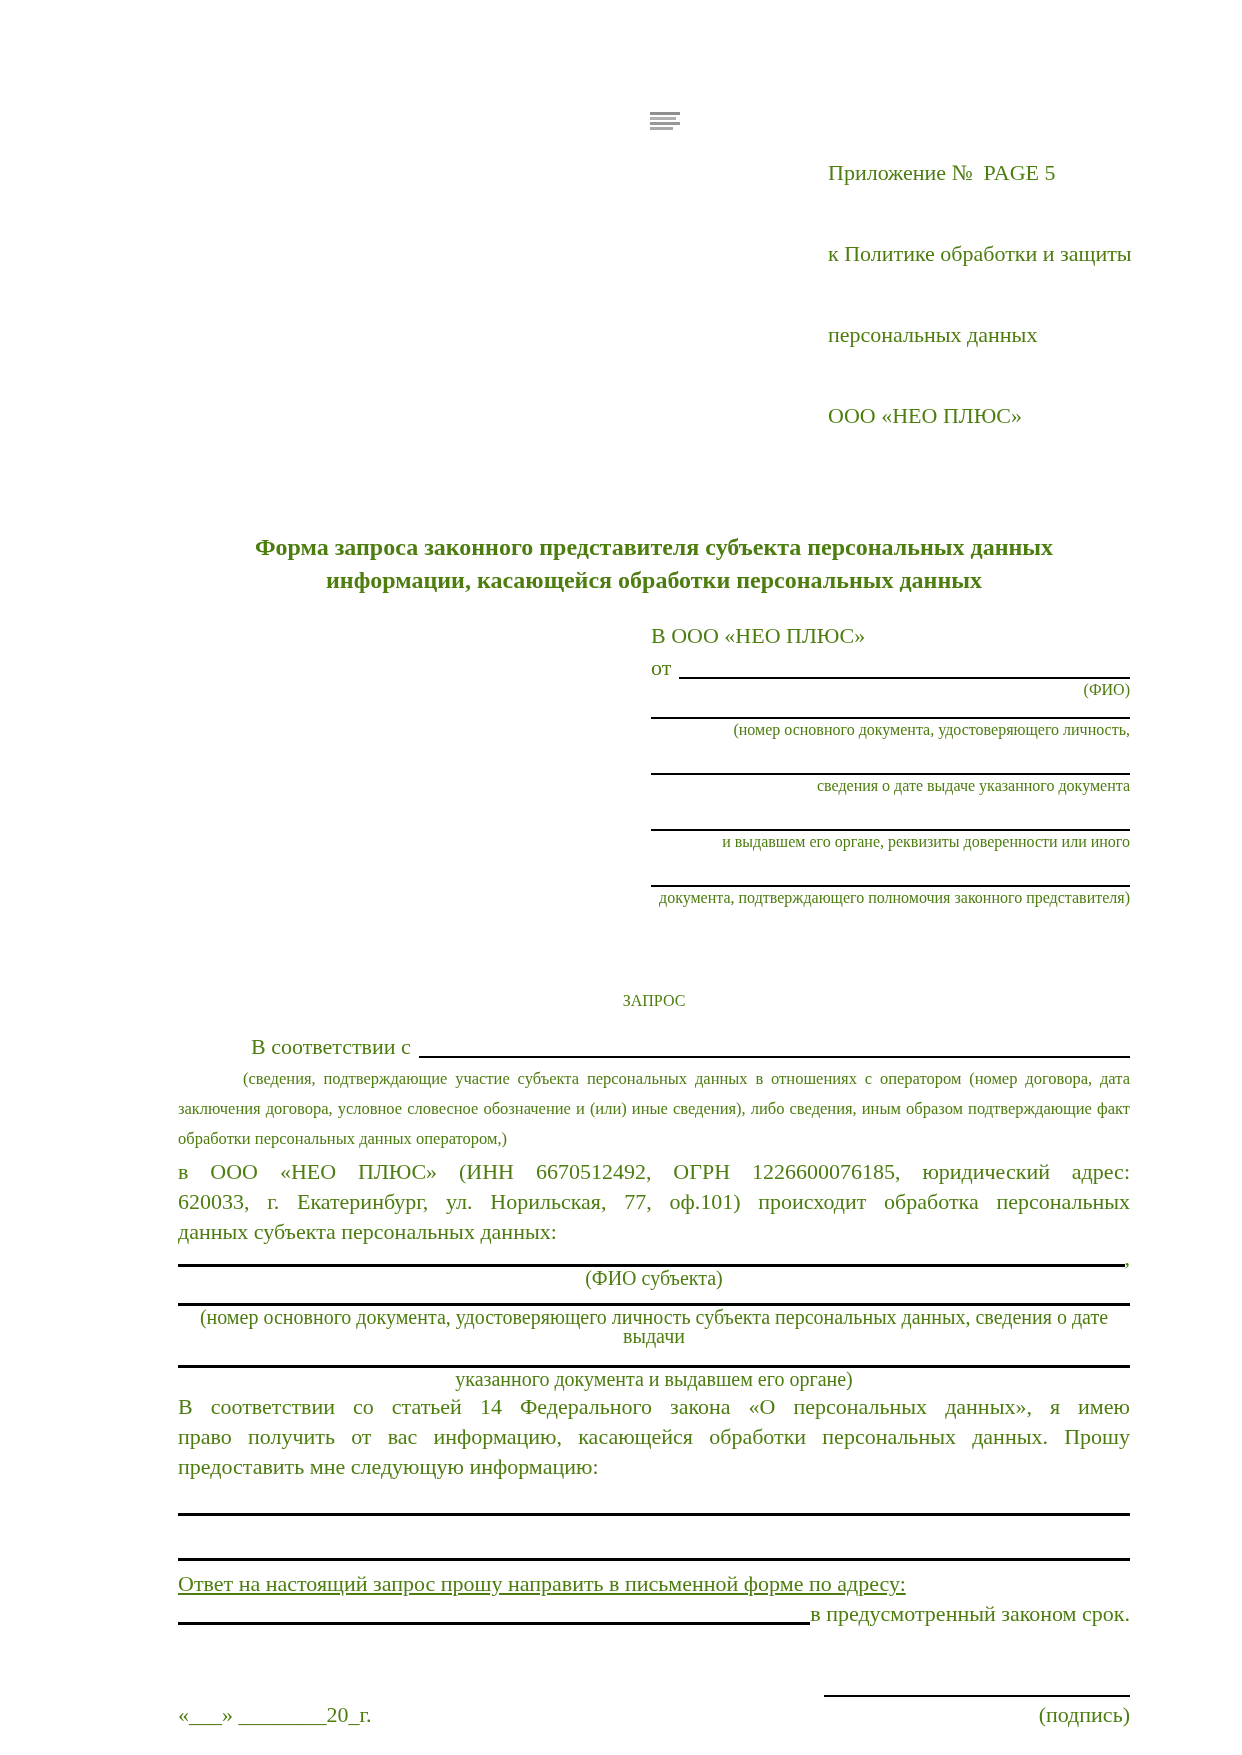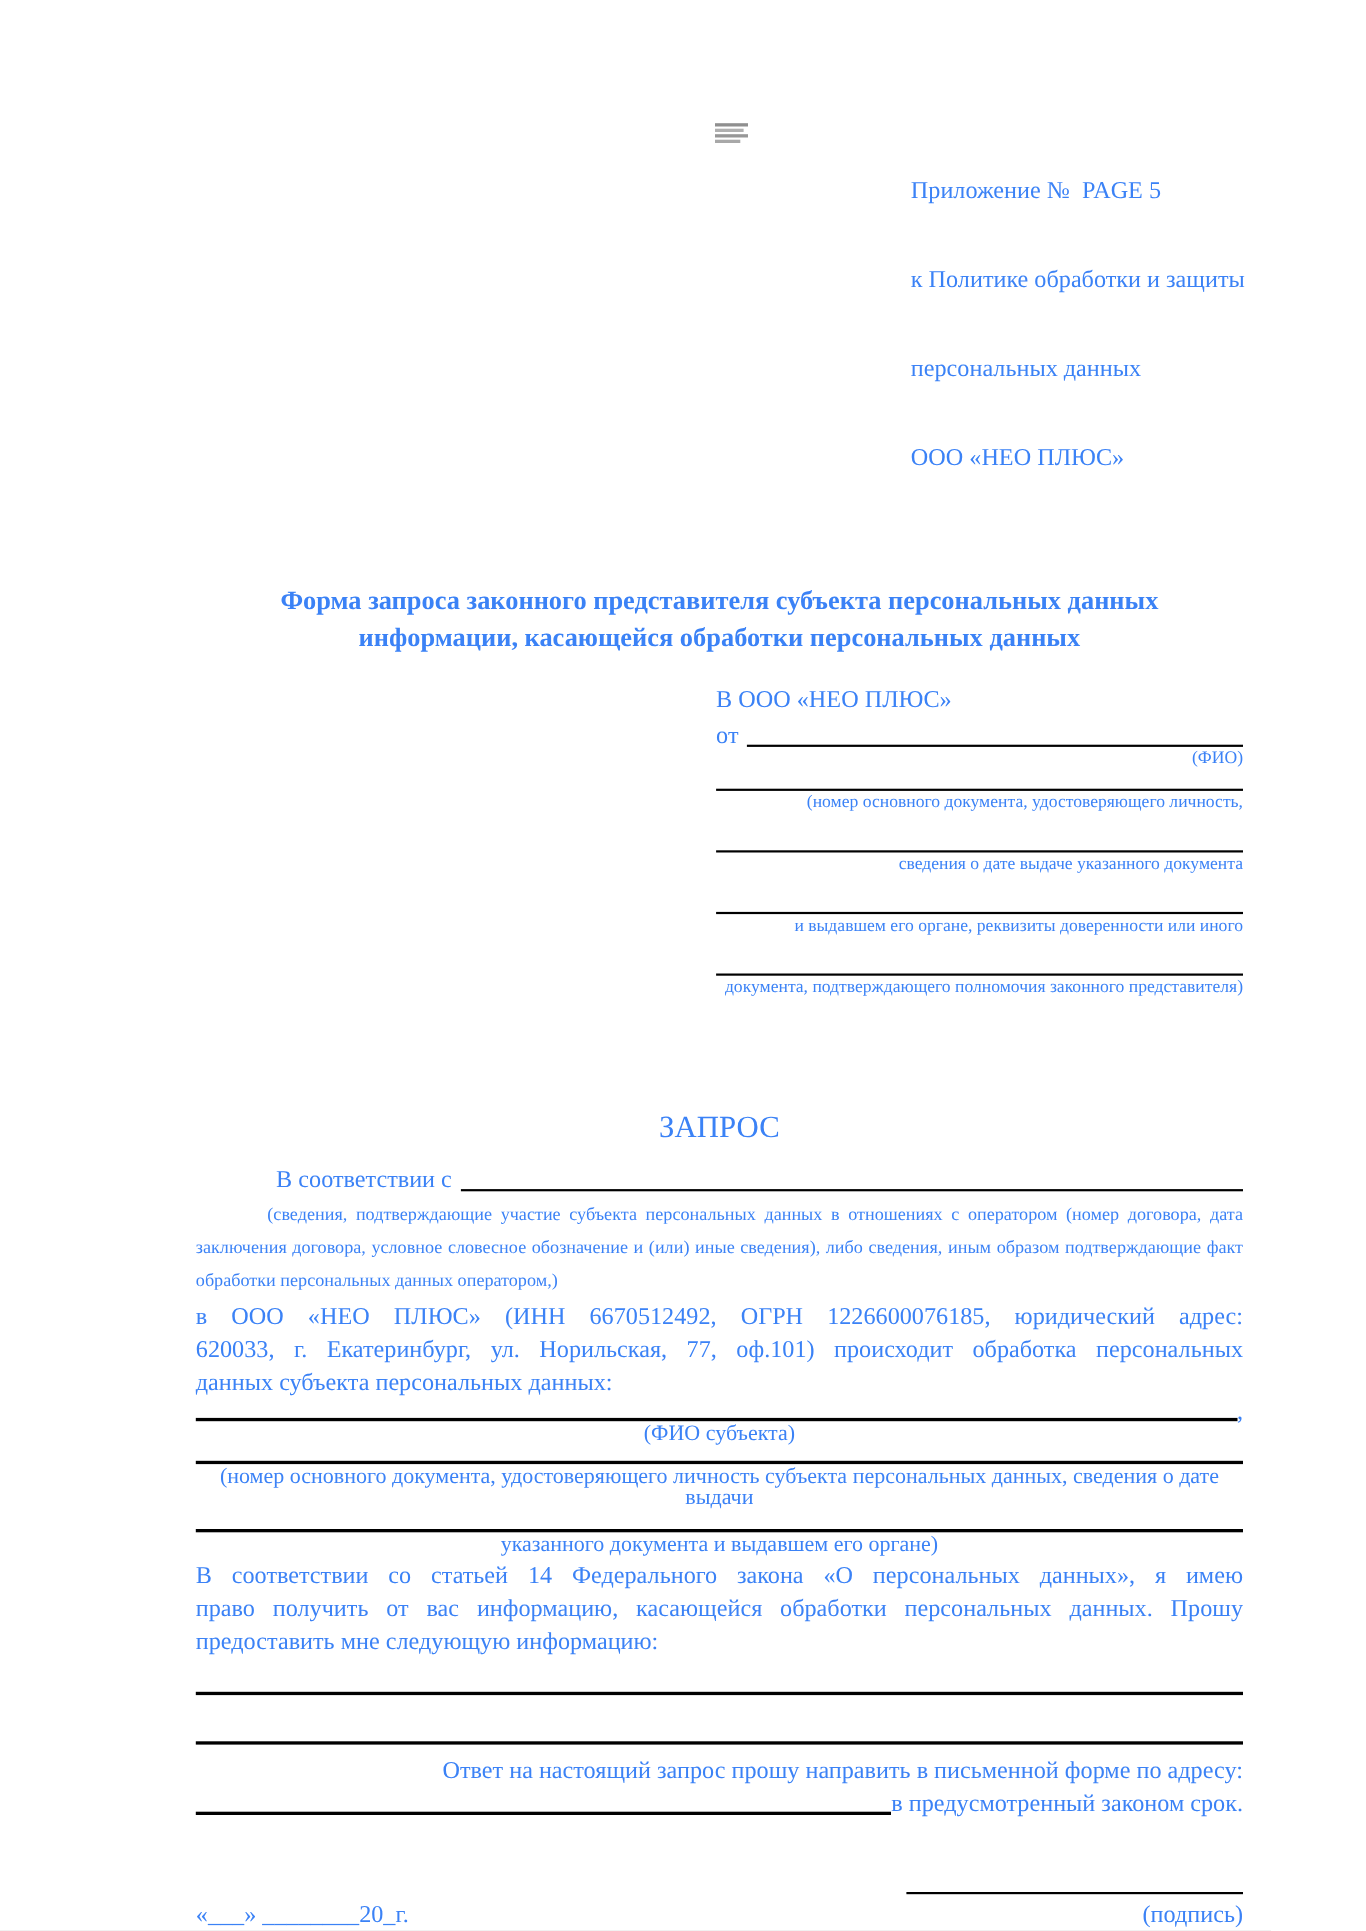--- a/index.html
+++ b/index.html
@@ -1,18 +1,18 @@
 <!DOCTYPE html>
 <html><head>
 <meta charset="utf-8">
 <style>
   * { margin:0; padding:0; box-sizing:border-box; }
   html,body { background:#e8e8e8; }
   .page {
-    width:1242px; height:1755px; margin:0 auto; background:#ffffff; color:#3b82f6;
+    width:1242px; height:1755px; margin:0 auto; background:#ffffff; color:#4d7c0f;
     font-family:"Liberation Serif","DejaVu Serif",serif;
     font-size:22px; position:relative;
     padding:0 112px 0 178px; overflow:hidden;
   }
   
   .doc-icon { position:absolute; left:650px; top:112px; width:30px; height:24px; }
   .doc-icon i { display:block; height:3px; margin-bottom:2px; }
   .doc-icon .a { background:#8f8f8f; width:100%; }
   .doc-icon .b { background:#b0b0b0; width:88%; }
   .doc-icon .c { background:#979797; width:100%; }
@@ -26,41 +26,41 @@
   .addressee .to-line { line-height:30px; }
   .from-row { display:flex; align-items:flex-end; margin-top:4px; height:26px; }
   .from-row .lbl { flex:0 0 auto; }
   .fill-line { flex:1 1 auto; border-bottom:2px solid #000; margin-left:8px; margin-bottom:2px; height:18px; }
   .cap { font-size:16px; line-height:18px; text-align:right; white-space:nowrap; }
   .fgroup .blank { height:18px; border-bottom:2px solid #000; }
   .fgroup { margin-top:2px; }
   .fgroup + .fgroup { margin-top:18px; }
   .fgroup .blank + .cap { margin-top:2px; }
 
-  .zapros { margin-top:104px; text-align:center; font-size:28px; line-height:30px; }
+  .zapros { margin-top:79px; text-align:center; font-size:16px; line-height:30px; }
 
   .intro-row { display:flex; align-items:flex-end; margin-top:14px; height:30px; padding-left:73px; }
   .intro-row .lbl { flex:0 0 auto; }
 
   .smallprint { margin-top:4px; font-size:16.5px; line-height:21px; }
   .smallprint .indent { text-indent:65px; }
 
   .jline { text-align:justify; text-align-last:justify; line-height:30px; }
   .jline-last { text-align:left; line-height:30px; }
   .para { margin-top:3px; }
 
   .subject-row { display:flex; align-items:flex-end; margin-top:2px; }
   .subject-row .line { flex:1 1 auto; border-bottom:3px solid #000; height:12px; }
   .subject-row .comma { flex:0 0 auto; line-height:18px; }
 
   .wide-blank { border-bottom:3px solid #000; }
   .wb-18 { height:18px; } .wb-22 { height:22px; } .wb-34 { height:34px; } .wb-45 { height:45px; }
   .cap-wide { font-size:20px; line-height:19px; text-align:center; margin-top:2px; }
 
-  .reply-line1 { margin-top:8px; text-align:right; line-height:30px; }
+  .reply-line1 { margin-top:8px; line-height:30px;text-decoration:underline; }
   .reply-row { display:flex; align-items:flex-end; line-height:30px; }
   .reply-row .line { flex:1 1 auto; border-bottom:3px solid #000; margin-bottom:4px; height:16px; }
   .reply-row .txt { flex:0 0 auto; }
 
   .footer-row { margin-top:50px; display:flex; justify-content:space-between; align-items:flex-end; line-height:30px; }
   .sig-group { display:flex; align-items:flex-end;flex-direction:column; }
   .sig-line { width:306px; border-bottom:2px solid #000; height:18px; margin-bottom:3px; }
 </style>
 </head>
 <body>

